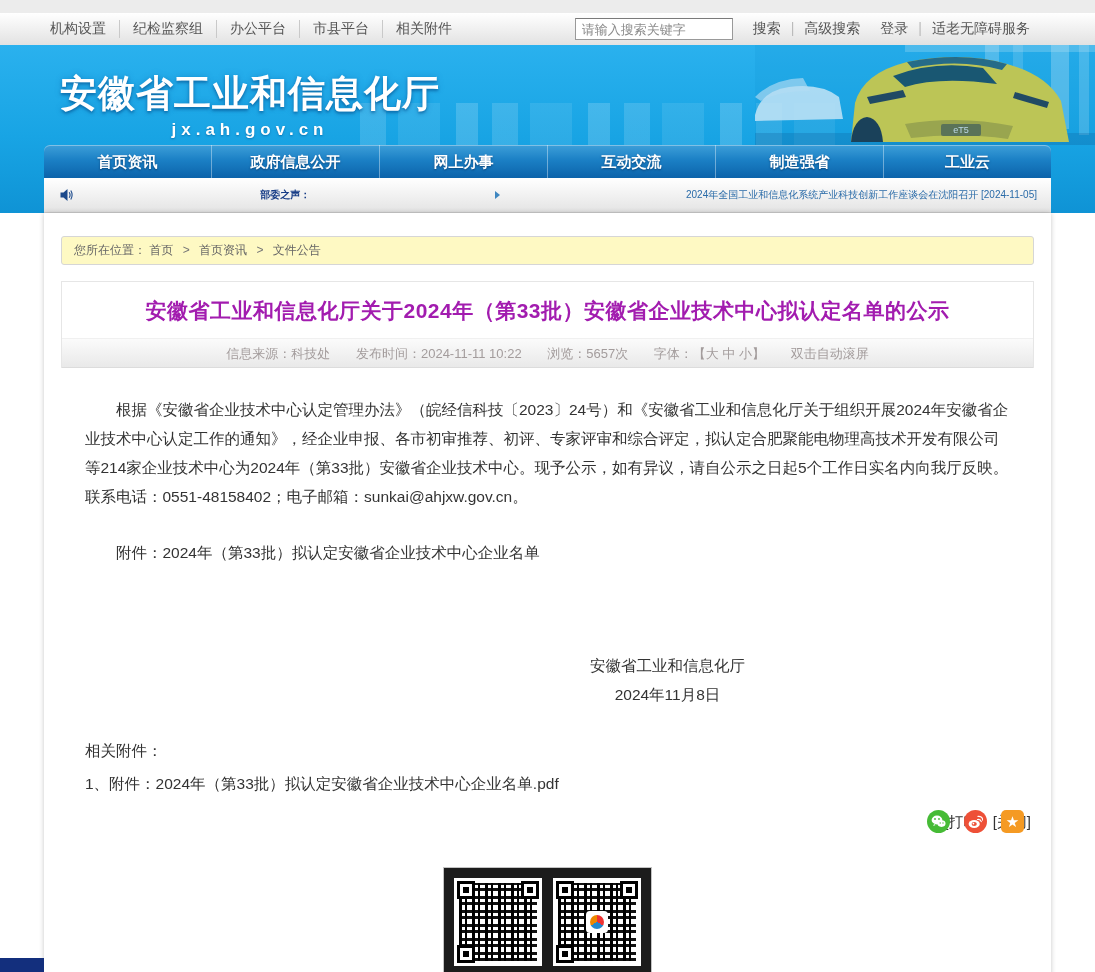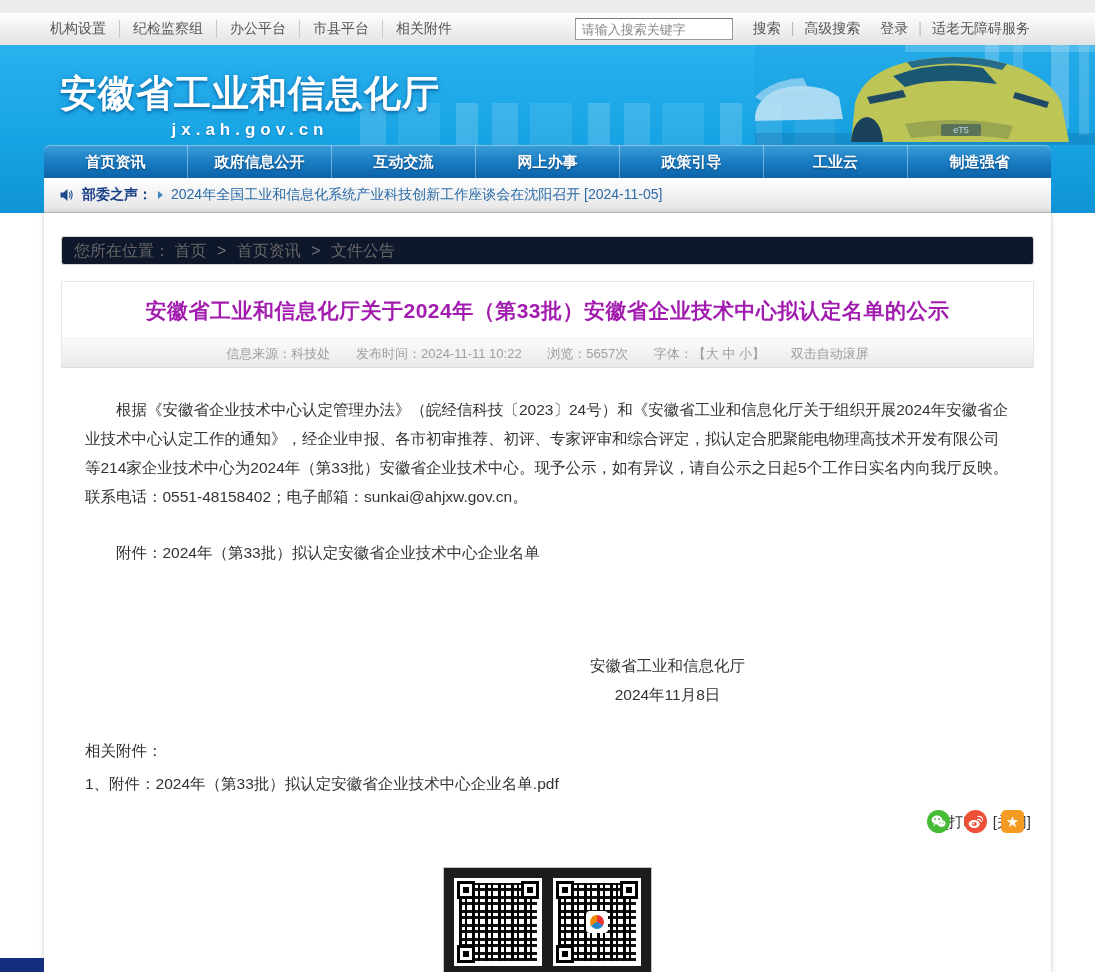--- a/index.html
+++ b/index.html
@@ -43,32 +43,32 @@
   .mainnav { height:33px; display:flex; border-radius:6px 6px 0 0; overflow:hidden;
              background:linear-gradient(180deg,#3d9fd9 0%,#1b80c5 45%,#0c63aa 100%);
              box-shadow:inset 0 1px 0 rgba(255,255,255,.35); }
   .nav-item { flex:1; text-align:center; line-height:33px; color:#fff; font-size:15px;
               font-weight:bold; text-shadow:0 1px 2px rgba(0,30,70,.55);
               border-right:1px solid rgba(255,255,255,.38); cursor:pointer; }
   .nav-item:last-child { border-right:none; }
 
   .ticker { height:35px; background:linear-gradient(#ffffff,#e4e4e4);
             border-bottom:1px solid #cfcfcf; display:flex; align-items:center;
-            padding:0 14px; font-size:14px; }
+            padding:0 14px; font-size:10px;justify-content:space-between; }
   .speaker { width:16px; height:16px; margin-right:8px; flex:none; }
   .ticker-label { color:#173c86; font-weight:bold; margin-right:6px; }
   .ticker-arrow { width:0; height:0; border-left:5px solid #3f87c0; border-top:4px solid transparent;
                   border-bottom:4px solid transparent; margin-right:8px; }
   .ticker-news { color:#2a6ba8; cursor:pointer; }
 
   
   .main { width:1007px; margin:0 auto; background:#fff; min-height:759px;
           box-shadow:0 0 5px rgba(0,0,0,.22); padding:23px 17px 10px; position:relative; }
   .breadcrumb { border:1px solid #d6d6d6; border-radius:3px; height:29px; line-height:27px;
-                padding:0 12px; font-size:16px; color:#666; background:#0f172a; }
+                padding:0 12px; font-size:12px; color:#666; background:#fef9c3; }
   .breadcrumb .bc-link { cursor:pointer; }
   .breadcrumb .bc-sep { margin:0 6px; color:#777; }
 
   .article { margin-top:16px; border:1px solid #e6e6e6; border-bottom:none; }
   .art-title { text-align:center; font-size:21px; font-weight:bold; color:#a21caf;
                padding:15px 30px 13px; letter-spacing:.5px; }
   .art-meta { height:30px; line-height:30px; text-align:center; font-size:13px; color:#a39c9c;
               background:linear-gradient(#fbfbfb,#e9e9e9); border-top:1px solid #f0f0f0;
               border-bottom:1px solid #dcdcdc; }
   .art-meta span { margin:0 11px; }
@@ -161,25 +161,24 @@
       <path d="M96 97 Q98 74 112 72 Q126 74 128 97 Z" fill="#1d2a38"></path>
 
       <rect x="0" y="0" width="340" height="100" fill="rgba(20,150,215,0.22)"></rect>
     </svg>
   </div>
 
   <div class="colrow">
     <div class="mainnav">
       <div class="nav-item">首页资讯</div>
       <div class="nav-item">政府信息公开</div>
+      <div class="nav-item">网上办事</div>
       <div class="nav-item">互动交流</div>
-      <div class="nav-item">网上办事</div>
-      <div class="nav-item">政策引导</div>
+      <div class="nav-item">制造强省</div>
       <div class="nav-item">工业云</div>
-      <div class="nav-item">制造强省</div>
     </div>
     <div class="ticker">
       <svg class="speaker" viewBox="0 0 16 16">
         <path d="M9.5 2 L5.5 5.5 H2.5 V10.5 H5.5 L9.5 14 Z" fill="#1c4a8c"></path>
         <path d="M11.2 5.2 Q13 8 11.2 10.8 M12.8 3.5 Q15.4 8 12.8 12.5" stroke="#1c4a8c" stroke-width="1.1" fill="none"></path>
       </svg>
       <span class="ticker-label">部委之声：</span>
       <span class="ticker-arrow"></span>
       <span class="ticker-news">2024年全国工业和信息化系统产业科技创新工作座谈会在沈阳召开 [2024-11-05]</span>
     </div>

